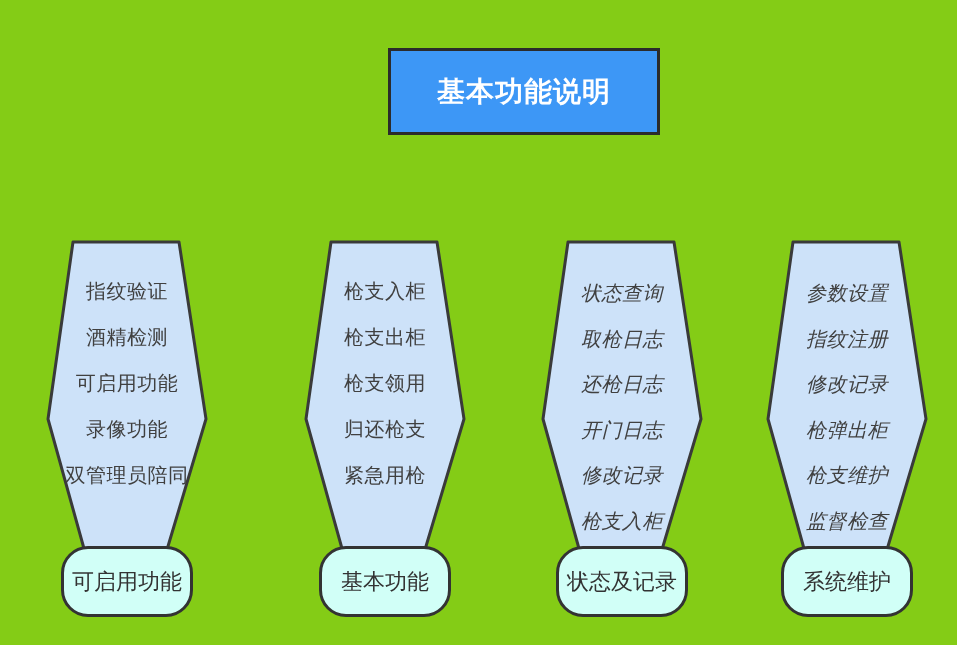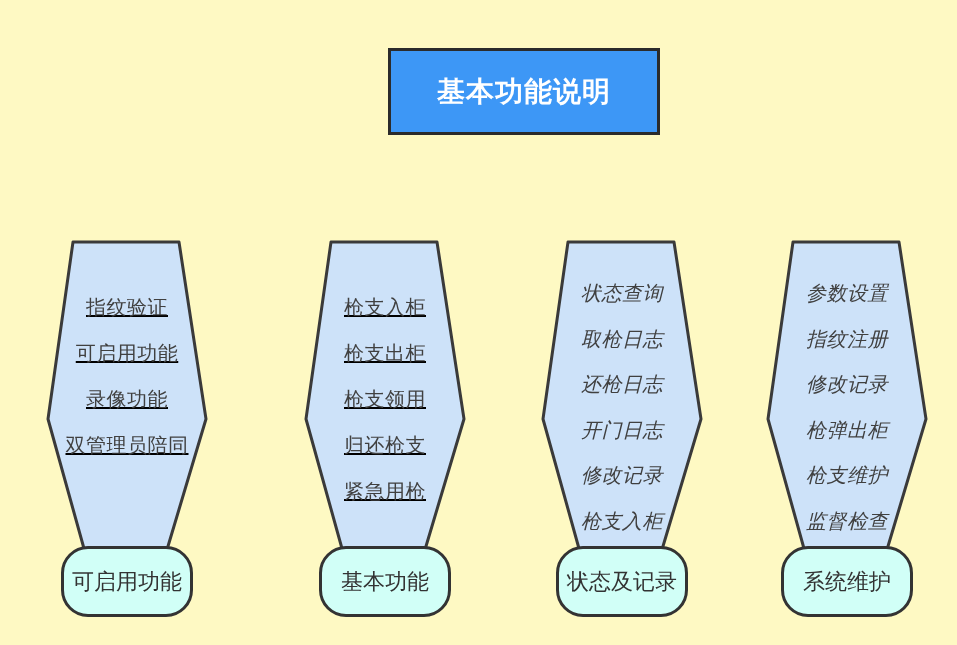--- a/index.html
+++ b/index.html
@@ -5,21 +5,21 @@
   html, body {
     margin: 0;
     padding: 0;
     background: #000000;
     font-family: "Liberation Sans", "DejaVu Sans", sans-serif;
   }
   .stage {
     position: relative;
     width: 957px;
     height: 645px;
-    background: #fef9c3;
+    background: #84cc16;
     overflow: hidden;
   }
   .title-box {
     position: absolute;
     left: 388px;
     top: 48px;
     width: 272px;
     height: 87px;
     box-sizing: border-box;
     background: #3d97f6;
@@ -54,21 +54,21 @@
     fill: #cde2f9;
     stroke: #3a3a3a;
     stroke-width: 3;
     stroke-linejoin: round;
   }
   .items {
     position: absolute;
     left: 0;
     width: 162px;
   }
-  .items-5 { top: 44px; text-decoration: underline; }
+  .items-5 { top: 28px; }
   .items-6 { top: 31px; font-style: italic; }
   .item {
     height: 46px;
     line-height: 46px;
     text-align: center;
     font-size: 20px;
     color: #404040;
     white-space: nowrap;
     letter-spacing: 0.5px;
   }
@@ -97,20 +97,21 @@
 <div class="stage">
 
   <div class="title-box">基本功能说明</div>
 
   <div class="column col-1">
     <svg class="hex" viewBox="0 0 162 326" xmlns="http://www.w3.org/2000/svg">
       <polygon points="27,2 133,2 160,179 117,323 42,323 2,179"></polygon>
     </svg>
     <div class="items items-5">
       <div class="item">指纹验证</div>
+      <div class="item">酒精检测</div>
       <div class="item">可启用功能</div>
       <div class="item">录像功能</div>
       <div class="item">双管理员陪同</div>
     </div>
     <div class="pill">可启用功能</div>
   </div>
 
   <div class="column col-2">
     <svg class="hex" viewBox="0 0 162 326" xmlns="http://www.w3.org/2000/svg">
       <polygon points="27,2 133,2 160,179 117,323 42,323 2,179"></polygon>

